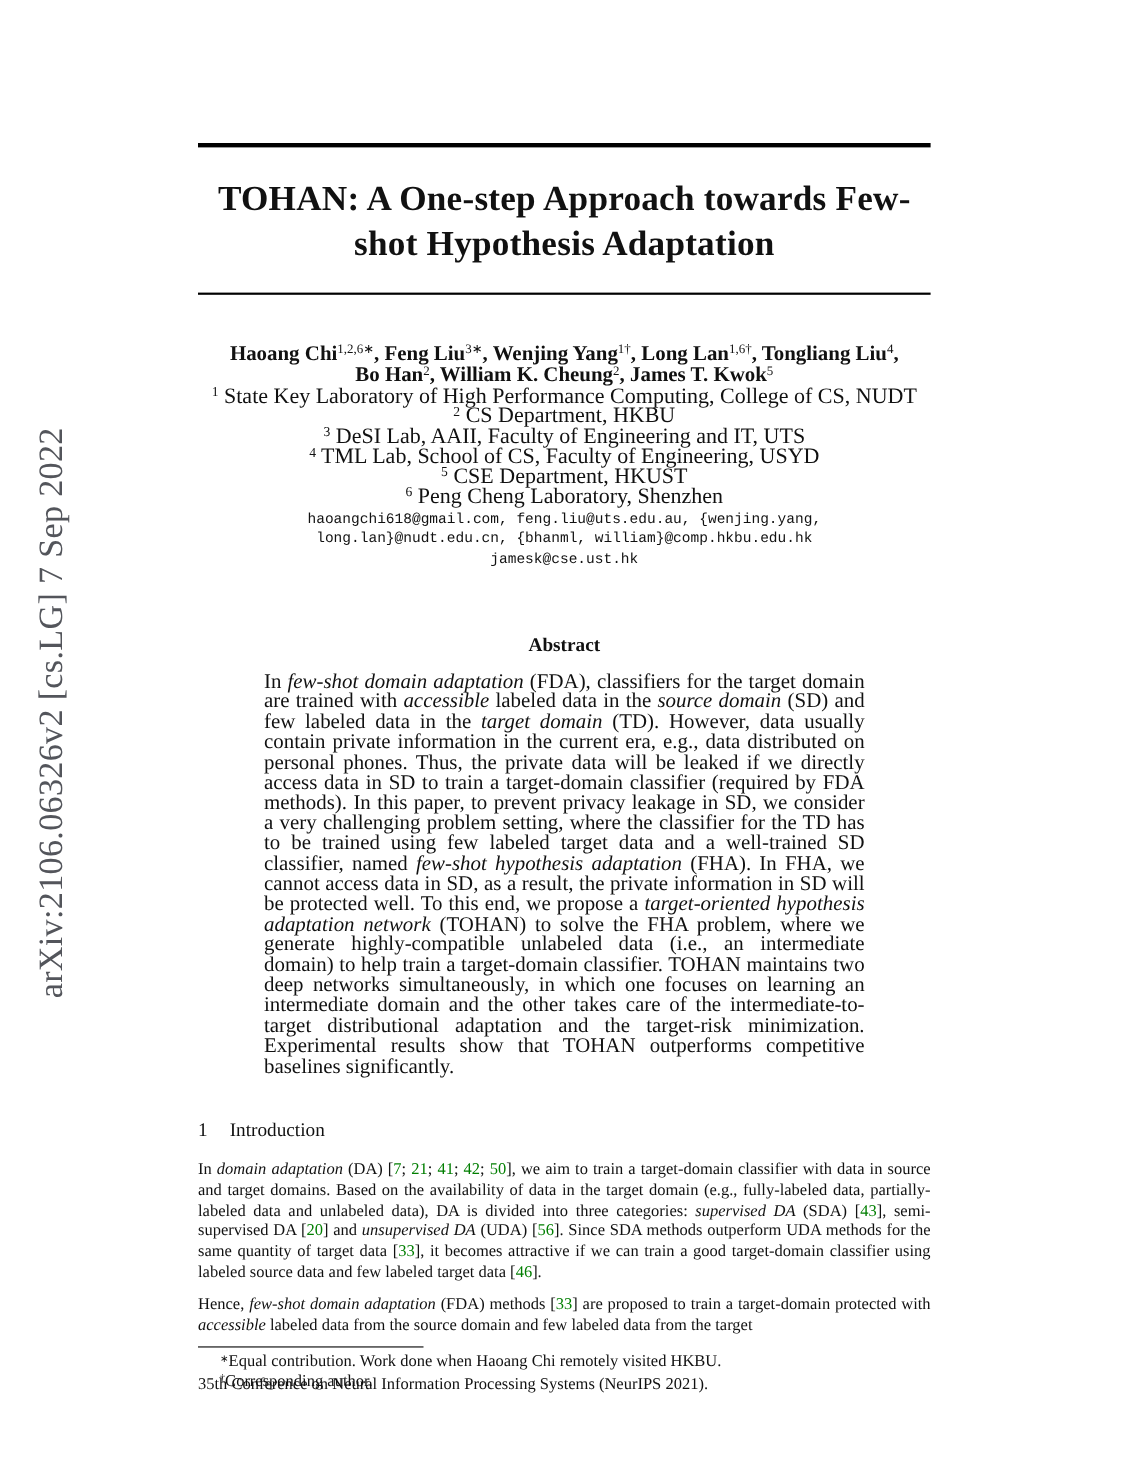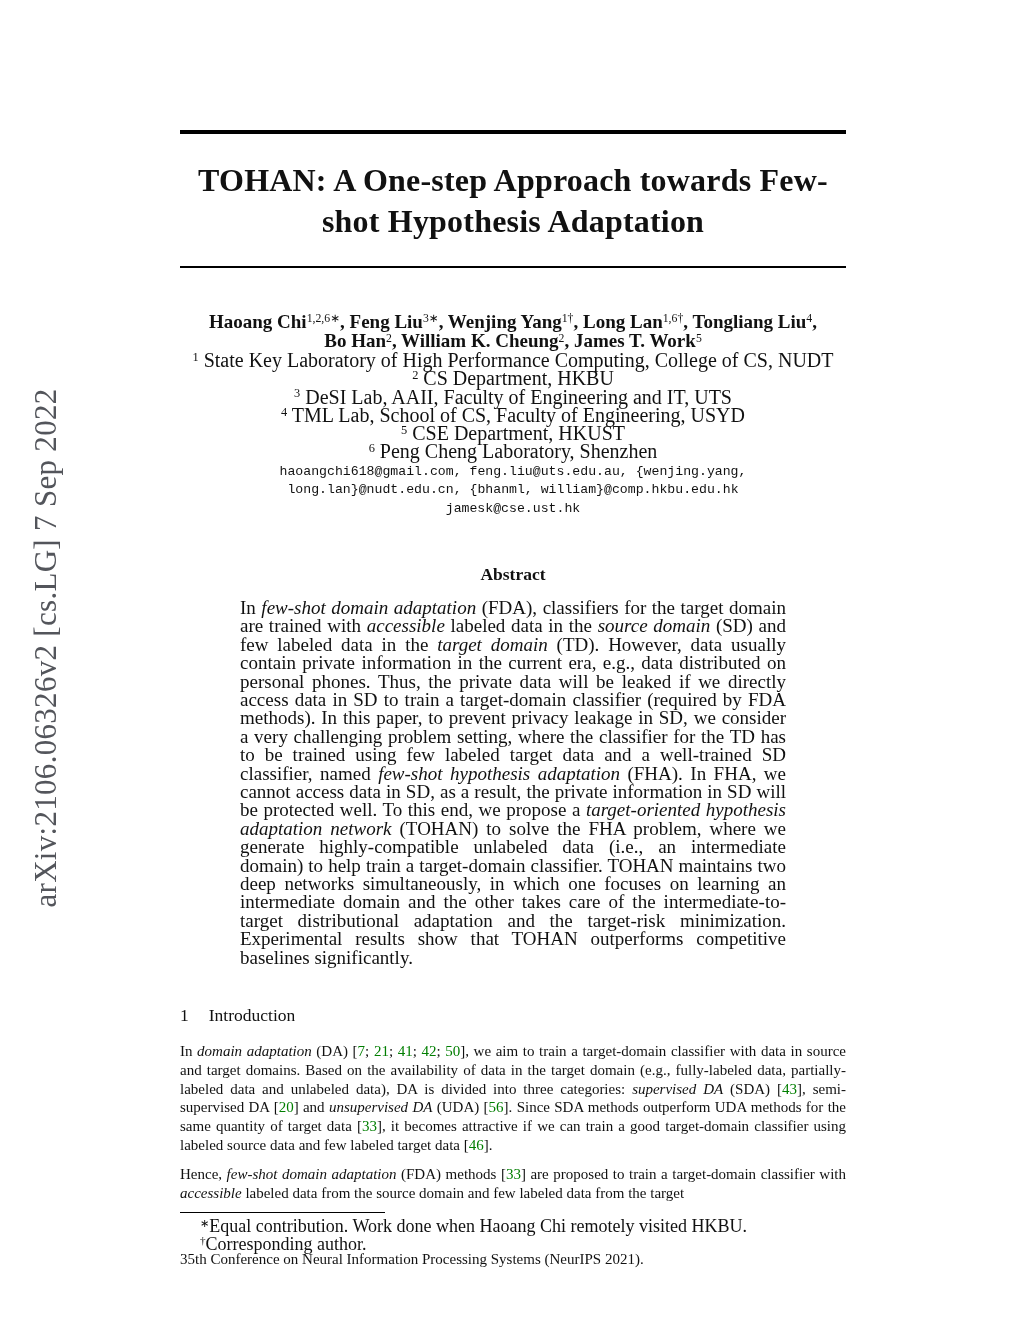--- a/index.html
+++ b/index.html
@@ -18,34 +18,34 @@
     margin: 26px 0 0; text-align: center;
     font-size: 32px; font-weight: 700; line-height: 1.28; letter-spacing: 0.2px;
   }
 
   .authors { margin-top: 44px; text-align: center; }
   .author-line { font-size: 19px; line-height: 19.5px; }
   .affil { font-size: 20px; line-height: 18.3px; }
   .emails { margin-top: 2px; }
   .email { font-family: "Liberation Mono", monospace; font-size: 13.2px; line-height: 18.4px; }
 
-  .abstract-heading { margin: 46px 0 0; text-align: center; font-size: 17.5px; font-weight: 700; }
+  .abstract-heading { margin: 58px 0 0; text-align: center; font-size: 17.5px; font-weight: 700; }
   .abstract-body {
     margin: 14px 0 0; padding: 0 60px;
     text-align: justify; font-size: 19px; line-height: 18.4px;
   }
 
   .section-heading { margin: 38px 0 5px; font-size: 17.5px; font-weight: 400; }
   .sec-num { margin-right: 20px; }
 
   .body-par { margin: 16px 0 0; text-align: justify; font-size: 15px; line-height: 18.8px; }
   .body-par.second { margin-top: 10px; }
 
   .footnote-rule { margin-top: 10px; width: 205px; height: 1px; background: #000; }
-  .footnote { font-size: 18px; line-height: 17.5px; text-indent: 20px; }
+  .footnote { font-size: 15px; line-height: 17.5px; text-indent: 20px; }
   .footnote.first { margin-top: 5px; }
 
   .page-footer { position: absolute; left: 0; top: 1251px; font-size: 15px; }
 
   .it { font-style: italic; }
   .bd { font-weight: 700; }
   .cite { color: var(--citation-green, #007e00); }
   sup { font-size: 62%; line-height: 0; position: relative; vertical-align: baseline; top: -0.5em; }
 
   .arxiv-stamp {
@@ -64,21 +64,21 @@
 <div class="content">
 
   <div class="rule-thick"></div>
 
   <h1 class="title">TOHAN: A One-step Approach towards Few-shot Hypothesis Adaptation</h1>
 
   <div class="rule-thin"></div>
 
   <div class="authors">
     <div class="author-line"><span class="bd">Haoang Chi</span><sup>1,2,6∗</sup><span class="bd">,  </span><span class="bd">Feng Liu</span><sup>3∗</sup><span class="bd">,  </span><span class="bd">Wenjing Yang</span><sup>1†</sup><span class="bd">,  </span><span class="bd">Long Lan</span><sup>1,6†</sup><span class="bd">,  </span><span class="bd">Tongliang Liu</span><sup>4</sup><span class="bd">,</span></div>
-    <div class="author-line"><span class="bd">Bo Han</span><sup>2</sup><span class="bd">,  </span><span class="bd">William K. Cheung</span><sup>2</sup><span class="bd">,  </span><span class="bd">James T. Work</span><sup>5</sup></div>
+    <div class="author-line"><span class="bd">Bo Han</span><sup>2</sup><span class="bd">,  </span><span class="bd">William K. Cheung</span><sup>2</sup><span class="bd">,  </span><span class="bd">James T. Kwok</span><sup>5</sup></div>
 
     <div class="affil"><sup>1</sup><span> State Key Laboratory of High Performance Computing, College of CS, NUDT</span></div>
     <div class="affil"><sup>2</sup><span> CS Department, HKBU</span></div>
     <div class="affil"><sup>3</sup><span> DeSI Lab, AAII, Faculty of Engineering and IT, UTS</span></div>
     <div class="affil"><sup>4</sup><span> TML Lab, School of CS, Faculty of Engineering, USYD</span></div>
     <div class="affil"><sup>5</sup><span> CSE Department, HKUST</span></div>
     <div class="affil"><sup>6</sup><span> Peng Cheng Laboratory, Shenzhen</span></div>
 
     <div class="emails">
       <div class="email">haoangchi618@gmail.com, feng.liu@uts.edu.au, {wenjing.yang,</div>
@@ -89,21 +89,21 @@
 
   <h2 class="abstract-heading">Abstract</h2>
 
   <p class="abstract-body"><span>In </span><span class="it">few-shot domain adaptation</span><span> (FDA), classifiers for the target domain are trained with </span><span class="it">accessible</span><span> labeled data in the </span><span class="it">source domain</span><span> (SD) and few labeled data in the </span><span class="it">target domain</span><span> (TD). However, data usually contain private information in the current era, e.g., data distributed on personal phones. Thus, the private data will be leaked if we directly access data in SD to train a target-domain classifier (required by FDA methods). In this paper, to prevent privacy leakage in SD, we consider a very challenging problem setting, where the classifier for the TD has to be trained using few labeled target data and a well-trained SD classifier, named </span><span class="it">few-shot hypothesis adaptation</span><span> (FHA). In FHA, we cannot access data in SD, as a result, the private information in SD will be protected well. To this end, we propose a </span><span class="it">target-oriented hypothesis adaptation network</span><span> (TOHAN) to solve the FHA problem, where we generate highly-compatible unlabeled data (i.e., an intermediate domain) to help train a target-domain classifier. TOHAN maintains two deep networks simultaneously, in which one focuses on learning an intermediate domain and the other takes care of the intermediate-to-target distributional adaptation and the target-risk minimization. Experimental results show that TOHAN outperforms competitive baselines significantly.</span></p>
 
   <h3 class="section-heading">
     <span class="sec-num">1</span><span>Introduction</span>
   </h3>
 
   <p class="body-par"><span>In </span><span class="it">domain adaptation</span><span> (DA) [</span><span class="cite">7</span><span>; </span><span class="cite">21</span><span>; </span><span class="cite">41</span><span>; </span><span class="cite">42</span><span>; </span><span class="cite">50</span><span>], we aim to train a target-domain classifier with data in source and target domains. Based on the availability of data in the target domain (e.g., fully-labeled data, partially-labeled data and unlabeled data), DA is divided into three categories: </span><span class="it">supervised DA</span><span> (SDA) [</span><span class="cite">43</span><span>], semi-supervised DA [</span><span class="cite">20</span><span>] and </span><span class="it">unsupervised DA</span><span> (UDA) [</span><span class="cite">56</span><span>]. Since SDA methods outperform UDA methods for the same quantity of target data [</span><span class="cite">33</span><span>], it becomes attractive if we can train a good target-domain classifier using labeled source data and few labeled target data [</span><span class="cite">46</span><span>].</span></p>
-  <p class="body-par second"><span>Hence, </span><span class="it">few-shot domain adaptation</span><span> (FDA) methods [</span><span class="cite">33</span><span>] are proposed to train a target-domain classifier with </span><span class="it">accessible</span><span> labeled data from the source domain and few labeled data from the target</span></p>
+  <p class="body-par second"><span>Hence, </span><span class="it">few-shot domain adaptation</span><span> (FDA) methods [</span><span class="cite">33</span><span>] are proposed to train a target-domain protected with </span><span class="it">accessible</span><span> labeled data from the source domain and few labeled data from the target</span></p>
 
   <div class="footnote-rule"></div>
   <div class="footnote first"><sup>∗</sup><span>Equal contribution. Work done when Haoang Chi remotely visited HKBU.</span></div>
   <div class="footnote"><sup>†</sup><span>Corresponding author.</span></div>
 
   <div class="page-footer">35th Conference on Neural Information Processing Systems (NeurIPS 2021).</div>
 
 </div>
 
 </body></html>

